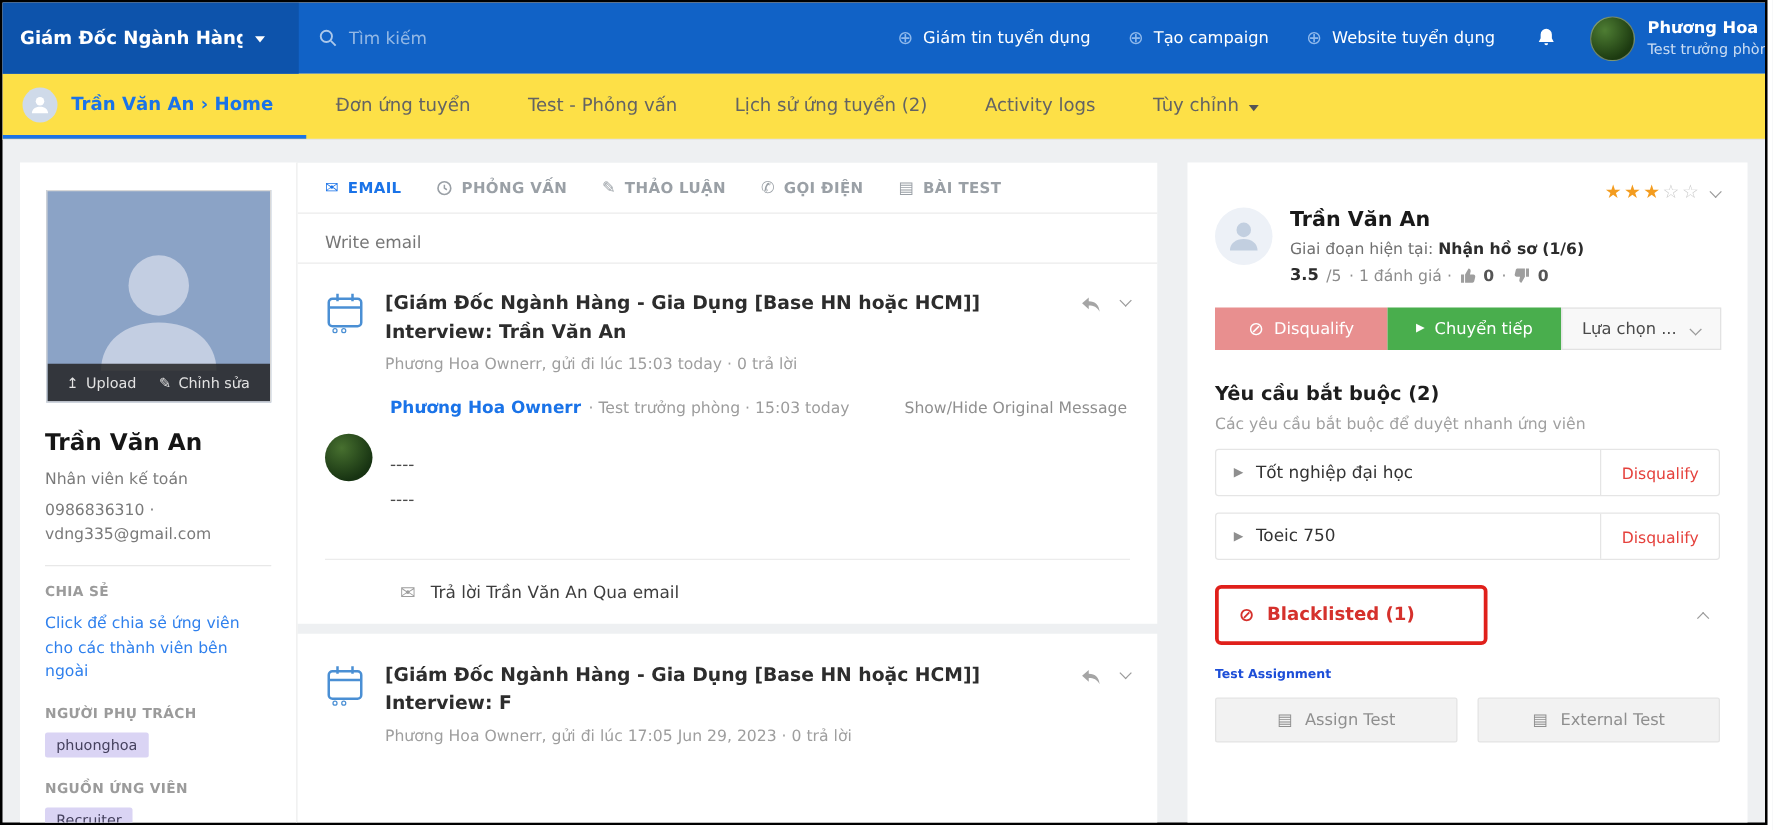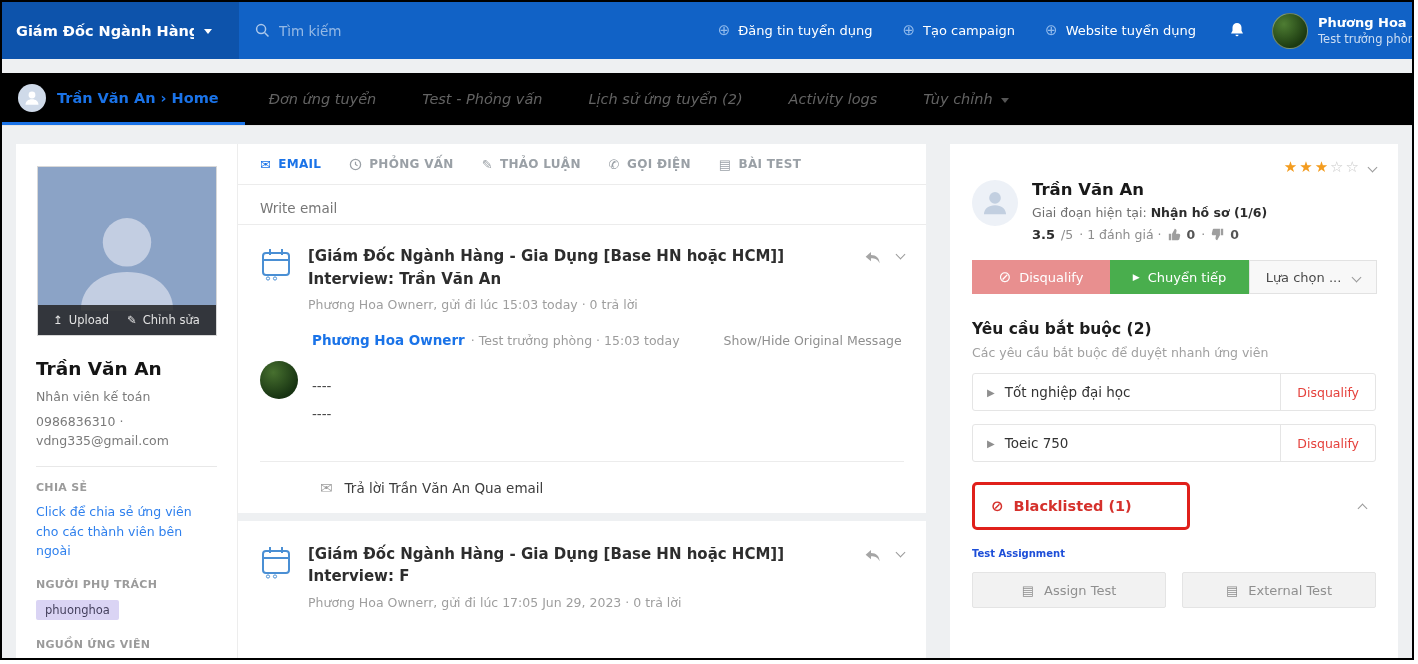--- a/index.html
+++ b/index.html
@@ -18,26 +18,26 @@
   .top-actions { margin-left:auto; display:flex; align-items:center; gap:30px; font-size:13px; }
   .top-action { display:flex; align-items:center; gap:8px; cursor:pointer; white-space:nowrap; }
   .plus-ic { color:#8fb9ec; font-size:15px; line-height:1; }
   .bell-wrap { margin-left:32px; cursor:pointer; display:flex; }
   .user-chip { display:flex; align-items:center; gap:10px; margin-left:26px; width:140px; overflow:hidden; cursor:pointer; flex:0 0 140px; }
   .user-avatar { width:36px; height:36px; border-radius:50%; background:radial-gradient(circle at 32% 30%, #4e7d33, #1c3a10 72%); flex:0 0 36px; border:1px solid rgba(255,255,255,.35); }
   .user-name { font-size:13px; font-weight:700; white-space:nowrap; }
   .user-role { font-size:11.5px; color:rgba(255,255,255,.78); white-space:nowrap; margin-top:2px; }
 
   
-  .nav { height:53px; background:#000000; border-bottom:1px solid #e5e5e5; display:flex; align-items:stretch;margin-top:14px; }
+  .nav { height:53px; background:#fde047; border-bottom:1px solid #e5e5e5; display:flex; align-items:stretch; }
   .crumb { display:flex; align-items:center; gap:11px; padding:0 26px 0 16px; border-bottom:3px solid #1a73e8; cursor:pointer; }
   .crumb-avatar { width:28px; height:28px; border-radius:50%; background:#cfdae9; display:flex; align-items:center; justify-content:center; overflow:hidden; flex:0 0 28px; }
   .crumb-label { color:#1a73e8; font-weight:700; font-size:14.5px; white-space:nowrap; }
   .nav-tabs { display:flex; align-items:center; gap:46px; margin-left:24px; color:#636363; font-size:14.5px; }
-  .nav-tab { cursor:pointer; display:flex; align-items:center; gap:8px; white-space:nowrap;font-style:italic; }
+  .nav-tab { cursor:pointer; display:flex; align-items:center; gap:8px; white-space:nowrap; }
 
   
   .content { display:flex; padding:18px 14px 0; height:550px; }
 
   
   .left-card { width:222px; flex:0 0 222px; background:#fff; border-right:1px solid #ededed; padding:22px 20px; height:534px; }
   .photo { position:relative; width:180px; height:170px; background:#8ba3c6; border:1px solid #d8d8d8; margin:0 auto; overflow:hidden; display:flex; align-items:flex-end; justify-content:center; }
   .photo svg.silhouette { position:absolute; bottom:8px; left:50%; transform:translateX(-50%); }
   .photo-overlay { position:absolute; bottom:0; left:0; right:0; height:30px; background:rgba(35,35,35,.85); color:#e3e3e3; display:flex; align-items:center; justify-content:center; gap:18px; font-size:11.5px; }
   .ov-item { display:flex; gap:6px; align-items:center; cursor:pointer; }
@@ -131,21 +131,21 @@
         <svg width="15" height="15" viewBox="0 0 16 16">
             <circle cx="6.5" cy="6.5" r="4.8" fill="none" stroke="rgba(255,255,255,.65)" stroke-width="1.6"></circle>
             <line x1="10.4" y1="10.4" x2="14.4" y2="14.4" stroke="rgba(255,255,255,.65)" stroke-width="1.6"></line>
           </svg>
       </span>
       <input type="text" placeholder="Tìm kiếm" style="">
     </div>
     <div class="top-actions">
       <div class="top-action">
         <span class="plus-ic">⊕</span>
-        <span>Đăng tin tuyển dụng</span>
+        <span>Giám tin tuyển dụng</span>
       </div>
       <div class="top-action">
         <span class="plus-ic">⊕</span>
         <span>Tạo campaign</span>
       </div>
       <div class="top-action">
         <span class="plus-ic">⊕</span>
         <span>Website tuyển dụng</span>
       </div>
     </div>

